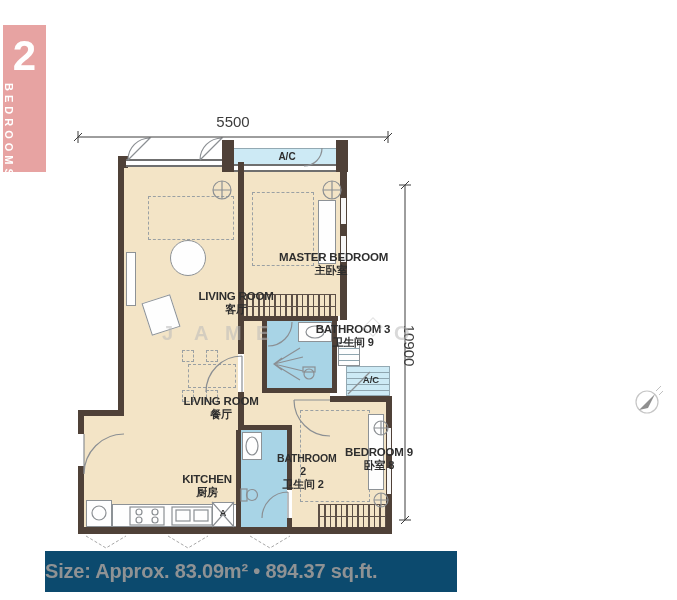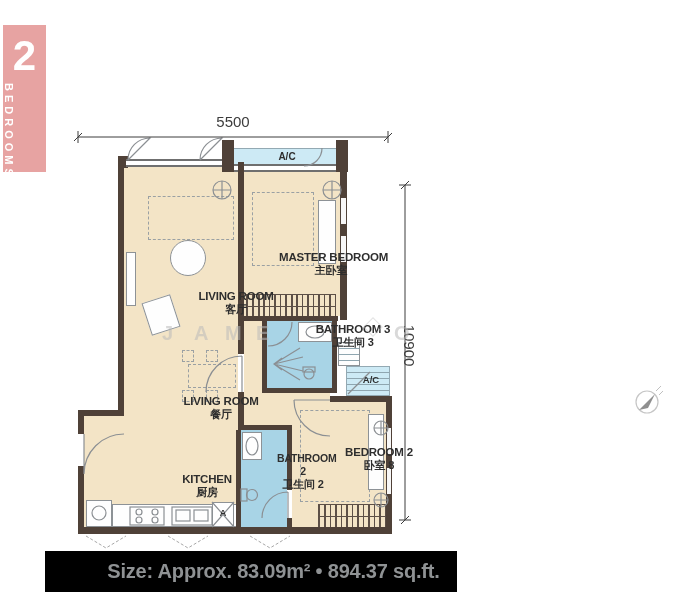--- a/index.html
+++ b/index.html
@@ -22,22 +22,22 @@
   .lbl{font-weight:bold;font-size:11.5px;color:#2e2e2e;text-align:center;line-height:1.25;
        letter-spacing:-0.2px;white-space:nowrap;margin-left:40px;}
   .cn{font-size:11px;}
   .wraplbl{white-space:normal;}
   .dim{font-size:15px;color:#3c3c3c;text-align:center;}
   .wm{font-size:20px;color:rgba(185,185,185,0.55);font-weight:bold;}
   .badge{background:#e7a3a2;color:#fff;text-align:center;}
   .badge-num{font-size:42px;font-weight:bold;line-height:1.1;padding-top:8px;}
   .badge-txt{writing-mode:vertical-rl;font-size:11px;font-weight:bold;letter-spacing:4px;
              margin-top:4px;}
-  .footer{background:#000000;color:#8f9294;font-weight:bold;font-size:20px;
-          letter-spacing:-0.2px;text-align:center;line-height:41px;padding-left:45px;}
+  .footer{background:#0c4a6e;color:#8f9294;font-weight:bold;font-size:20px;
+          letter-spacing:-0.2px;text-align:left;line-height:41px;}
   svg{position:absolute;left:0;top:0;}
 </style>
 </head>
 <body>
 
 <div class="abs f-beige" style="left:124px;top:166px;width:114px;height:361px;"></div>
 <div class="abs f-beige" style="left:84px;top:416px;width:40px;height:111px;"></div>
 <div class="abs f-beige" style="left:244px;top:172px;width:96px;height:144px;"></div>
 <div class="abs f-beige" style="left:244px;top:321px;width:20px;height:71px;"></div>
 <div class="abs f-blue" style="left:266px;top:321px;width:66px;height:67px;"></div>
@@ -174,36 +174,36 @@
 <div class="abs lbl" style="left:146px;top:289px;width:100px;">
   <div>LIVING ROOM</div>
   <div class="cn">客厅</div>
 </div>
 <div class="abs lbl" style="left:239px;top:250px;width:104px;">
   <div>MASTER BEDROOM</div>
   <div class="cn">主卧室</div>
 </div>
 <div class="abs lbl" style="left:268px;top:322px;width:90px;">
   <div>BATHROOM 3</div>
-  <div class="cn">卫生间 3</div>
+  <div class="cn">卫生间 9</div>
 </div>
 <div class="abs lbl" style="left:131px;top:394px;width:100px;">
   <div>LIVING ROOM</div>
   <div class="cn">餐厅</div>
 </div>
 <div class="abs lbl" style="left:117px;top:472px;width:100px;">
   <div>KITCHEN</div>
   <div class="cn">厨房</div>
 </div>
 <div class="abs lbl wraplbl" style="left:237px;top:452px;width:52px;font-size:10.5px;">
   <div class="wraplbl" style="white-space:normal;">BATHROOM 2</div>
   <div class="cn">卫生间 2</div>
 </div>
 <div class="abs lbl" style="left:292px;top:445px;width:94px;">
-  <div>BEDROOM 2</div>
+  <div>BEDROOM 9</div>
   <div class="cn">卧室 8</div>
 </div>
 <div class="abs" style="left:262px;top:151px;width:50px;text-align:center;font-size:10px;font-weight:bold;color:#2e2e2e;">A/C</div>
 <div class="abs" style="left:352px;top:374px;width:38px;text-align:center;font-size:9.5px;font-weight:bold;color:#2e2e2e;">A/C</div>
 <div class="abs" style="left:212px;top:508px;width:22px;text-align:center;font-size:9px;font-weight:bold;color:#2e2e2e;">A</div>
 
 <div class="abs dim" style="left:203px;top:113px;width:60px;">5500</div>
 <div class="abs dim" style="left:369px;top:337px;width:80px;transform:rotate(90deg);">10900</div>
 
 <div class="abs wm" style="left:162px;top:322px;">J</div>

